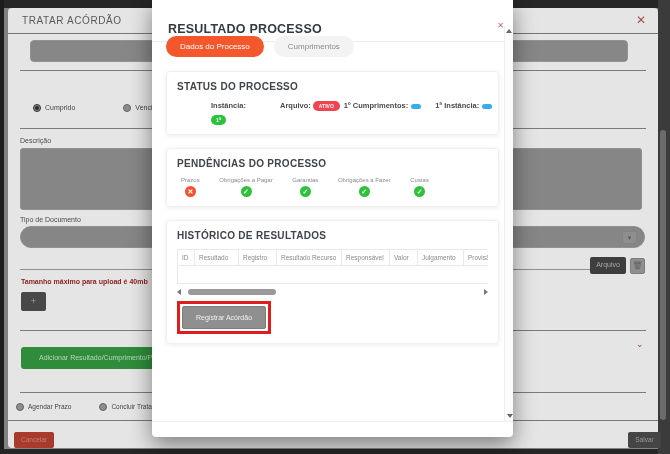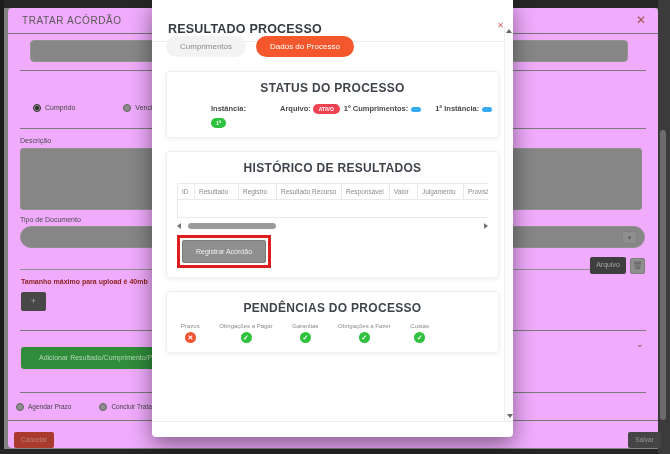--- a/index.html
+++ b/index.html
@@ -11,21 +11,21 @@
   
   .top-strip    { position:absolute; left:0; top:0; width:670px; height:8px; background:#262626; }
   .left-strip   { position:absolute; left:0; top:0; width:4px; height:454px; background:#1c1c1c; }
   .bottom-strip { position:absolute; left:0; top:449px; width:670px; height:5px; background:#262626; }
   .right-strip  { position:absolute; left:658px; top:0; width:12px; height:454px; background:#3b3b3b; }
   .right-strip .thumb { position:absolute; left:2px; top:130px; width:6px; height:290px; background:#6c6c6c; border-radius:3px; }
 
   
   .back-modal {
     position:absolute; left:8px; top:8px; width:650px; height:440px;
-    background:#f0abfc; border-radius:4px; color:#4f4f4f;
+    background:#e5e5e5; border-radius:4px; color:#4f4f4f;
   }
   .bm-header { position:relative; height:26px; border-bottom:1px solid #767676; }
   .bm-title  { position:absolute; left:14px; top:7px; font-size:10px; letter-spacing:.6px; color:#595959; }
   .bm-close  { position:absolute; right:12px; top:5px; font-size:12px; color:#a15252; cursor:default; }
   .bm-input1 { position:absolute; left:22px; top:32px; width:598px; height:22px; border:1px solid #929292; border-radius:4px; background:#878787; }
   .bm-hr     { position:absolute; left:12px; width:626px; border-top:1px solid #7b7b7b; }
   .bm-radio-row { position:absolute; left:25px; top:96px; display:flex; gap:48px; align-items:center; font-size:7px; color:#454545; }
   .radio { position:relative; display:inline-block; width:8px; height:8px; border:1px solid #646464; border-radius:50%; background:#8d8d8d; vertical-align:middle; margin-right:4px; }
   .radio.sel { border-color:#2f2f2f; }
   .radio.sel::after { content:""; position:absolute; left:1px; top:1px; width:4px; height:4px; border-radius:50%; background:#2a2a2a; }
@@ -59,21 +59,21 @@
   
   .vscroll { position:absolute; right:0; top:0; width:9px; height:395px; background:#fbfbfb; border-left:1px solid #eee; }
   .tri-up    { width:0; height:0; border-left:3px solid transparent; border-right:3px solid transparent; border-bottom:4px solid #666; margin:3px auto 0; }
   .tri-down  { width:0; height:0; border-left:3px solid transparent; border-right:3px solid transparent; border-top:4px solid #666; position:absolute; bottom:3px; left:1.5px; }
   
   .tabs { display:flex; gap:10px; padding:10px 14px 6px; }
   .tab { font-size:8px; color:#8a8a8a; background:#f3f3f3; border-radius:13px; padding:6px 14px; }
   .tab.active { background:#f4572b; color:#fff; }
   
   .card { margin:8px 14px 13px; border:1px solid #f0f0f0; border-radius:4px; box-shadow:0 1px 5px rgba(0,0,0,.08); padding:9px 10px; }
-  .card-title { font-size:12px; font-weight:bold; color:#3f454b; letter-spacing:.3px;text-align:center; }
+  .card-title { font-size:10px; font-weight:bold; color:#3f454b; letter-spacing:.3px; }
   
   .status-row { display:flex; margin-top:9px; font-size:7.5px; color:#4a4a4a; font-weight:bold; align-items:flex-start; }
   .sg { white-space:nowrap;margin-left:34px; }
   .sg1 { width:56px; }
   .sg2 { width:104px; }
   .sg3 { margin-left:4px; width:86px; }
   .sg4 { margin-left:14px; }
   .badge-green { display:inline-block; margin-top:5px; background:#2dc23c; color:#fff; font-size:5.5px; font-weight:bold; padding:2px 5px; border-radius:8px; }
   .badge-red { display:inline-block; background:#f04352; color:#fff; font-size:5px; font-weight:bold; padding:2px 6px; border-radius:8px; vertical-align:middle; margin-left:2px; }
   .pill-blue { display:inline-block; width:10px; height:5px; background:#38aaf2; border-radius:3px; vertical-align:middle; margin-left:3px; }
@@ -155,39 +155,65 @@
 
   <div class="modal">
     <div class="m-header">
       <span class="m-title">RESULTADO PROCESSO</span>
       <span class="m-close">✕</span>
     </div>
 
     <div class="m-body">
 
       <div class="tabs">
+        <div class="tab active">Dados do Processo</div>
         <div class="tab">Cumprimentos</div>
-        <div class="tab active">Dados do Processo</div>
       </div>
 
       <div class="card">
         <div class="card-title">STATUS DO PROCESSO</div>
         <div class="status-row">
           <div class="sg sg1">
             <span>Instância:</span><br>
             <span class="badge-green">1ª</span>
           </div>
           <div class="sg sg2">
             <span>Arquivo:</span><span class="badge-red">ATIVO</span>
           </div>
           <div class="sg sg3">
             <span>1º Cumprimentos:</span><span class="pill-blue"></span>
           </div>
           <div class="sg sg4">
             <span>1ª Instância:</span><span class="pill-blue"></span>
+          </div>
+        </div>
+      </div>
+
+      <div class="card">
+        <div class="card-title">PENDÊNCIAS DO PROCESSO</div>
+        <div class="pend-row">
+          <div class="pend-item">
+            <span class="pend-label">Prazos</span>
+            <span class="circle bad">✕</span>
+          </div>
+          <div class="pend-item">
+            <span class="pend-label">Obrigações a Pagar</span>
+            <span class="circle ok">✓</span>
+          </div>
+          <div class="pend-item">
+            <span class="pend-label">Garantias</span>
+            <span class="circle ok">✓</span>
+          </div>
+          <div class="pend-item">
+            <span class="pend-label">Obrigações a Fazer</span>
+            <span class="circle ok">✓</span>
+          </div>
+          <div class="pend-item">
+            <span class="pend-label">Custas</span>
+            <span class="circle ok">✓</span>
           </div>
         </div>
       </div>
 
       <div class="card">
         <div class="card-title">HISTÓRICO DE RESULTADOS</div>
         <div class="table-clip">
           <table class="hist-table">
             <thead>
               <tr>
@@ -214,46 +240,20 @@
           <span class="hscroll-track">
               <span class="hscroll-thumb"></span>
             </span>
           <span class="tri-right"></span>
         </div>
         <div class="register-highlight">
           <button class="register-btn">Registrar Acórdão</button>
         </div>
       </div>
 
-      <div class="card">
-        <div class="card-title">PENDÊNCIAS DO PROCESSO</div>
-        <div class="pend-row">
-          <div class="pend-item">
-            <span class="pend-label">Prazos</span>
-            <span class="circle bad">✕</span>
-          </div>
-          <div class="pend-item">
-            <span class="pend-label">Obrigações a Pagar</span>
-            <span class="circle ok">✓</span>
-          </div>
-          <div class="pend-item">
-            <span class="pend-label">Garantias</span>
-            <span class="circle ok">✓</span>
-          </div>
-          <div class="pend-item">
-            <span class="pend-label">Obrigações a Fazer</span>
-            <span class="circle ok">✓</span>
-          </div>
-          <div class="pend-item">
-            <span class="pend-label">Custas</span>
-            <span class="circle ok">✓</span>
-          </div>
-        </div>
-      </div>
-
       <div class="vscroll">
         <div class="tri-up"></div>
         <div class="tri-down"></div>
       </div>
     </div>
 
     <div class="m-footer"></div>
   </div>
 
 </div>

